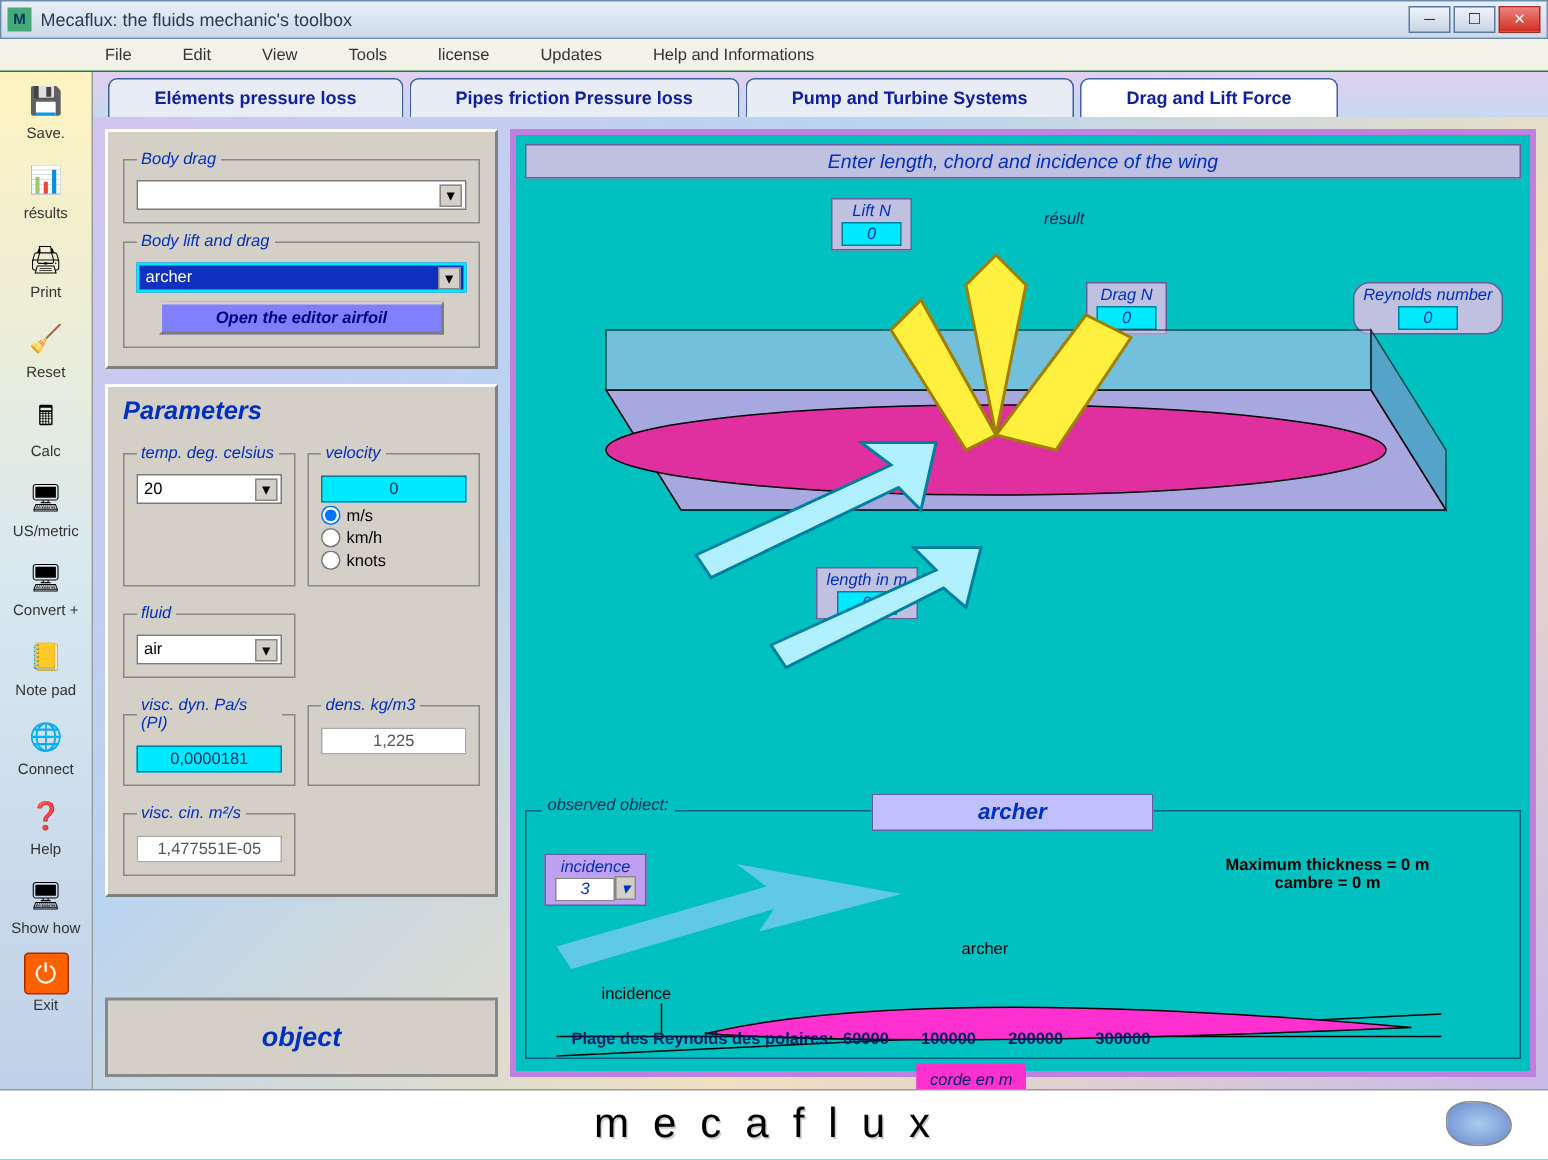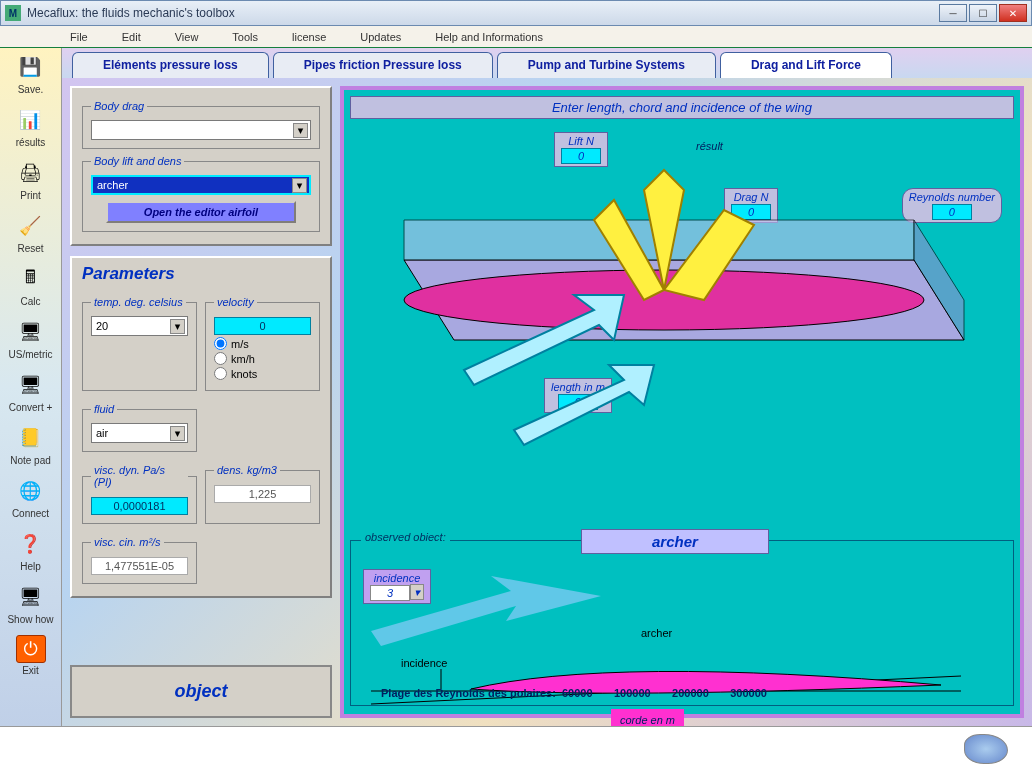--- a/index.html
+++ b/index.html
@@ -156,21 +156,21 @@
 
         <div class="panel">
           <fieldset>
             <legend>Body drag</legend>
             <div class="combo">
               <span></span>
               <span class="arr">▾</span>
             </div>
           </fieldset>
           <fieldset>
-            <legend>Body lift and dens</legend>
+            <legend>Body lift and drag</legend>
             <div class="combo sel">
               <span>archer</span>
               <span class="arr">▾</span>
             </div>
             <div class="btn3d">Open the editor airfoil</div>
           </fieldset>
         </div>
 
         <div class="panel">
           <div class="ptitle">Parameters</div>
@@ -265,20 +265,24 @@
           <span class="nametag">archer</span>
 
           <div class="vbox" style="position:absolute; left:12px; top:28px; background:#c0a0f0;">
             <span>incidence</span><br>
             <span style="display:inline-flex;">
               <span class="val" style="background:#fff; border:1px solid #888; min-width:30px;">3</span>
               <span class="arr" style="width:14px;height:16px;background:#d4d0c8;border:1px solid #888;display:inline-flex;align-items:center;justify-content:center;">▾</span>
             </span>
           </div>
 
+          <div style="position:absolute; right:60px; top:30px; font-weight:bold; color:#000; text-align:center;">
+            <span>Maximum thickness = 0 m</span><br>
+            <span>cambre = 0 m</span>
+          </div>
 
           <div style="position:absolute; left:290px; top:86px; color:#000;">archer</div>
           <div style="position:absolute; left:50px; top:116px; color:#000;">incidence</div>
 
           <svg style="position:absolute; left:10px; top:20px;" width="620" height="180">
             <polygon points="10,70 150,30 130,15 240,35 145,60 155,45 20,85" fill="#60c8e8" stroke="none"></polygon>
             <line x1="10" y1="143" x2="600" y2="115" stroke="#000"></line>
             <line x1="10" y1="130" x2="600" y2="130" stroke="#000"></line>
             <line x1="80" y1="108" x2="80" y2="128" stroke="#000"></line>
             <path d="M 110 128 Q 250 95 580 124 Q 250 138 110 128 Z" fill="#ff30d0" stroke="#000"></path>
@@ -296,14 +300,15 @@
             <span>200000</span>&nbsp;&nbsp;&nbsp;&nbsp;&nbsp;&nbsp;
             <span>300000</span>
           </div>
         </div>
       </div>
     </div>
   </div>
 </div>
 
 <div class="footer">
+  <div class="logo">mecaflux</div>
   <div class="booticon"></div>
 </div>
 
 </body></html>

